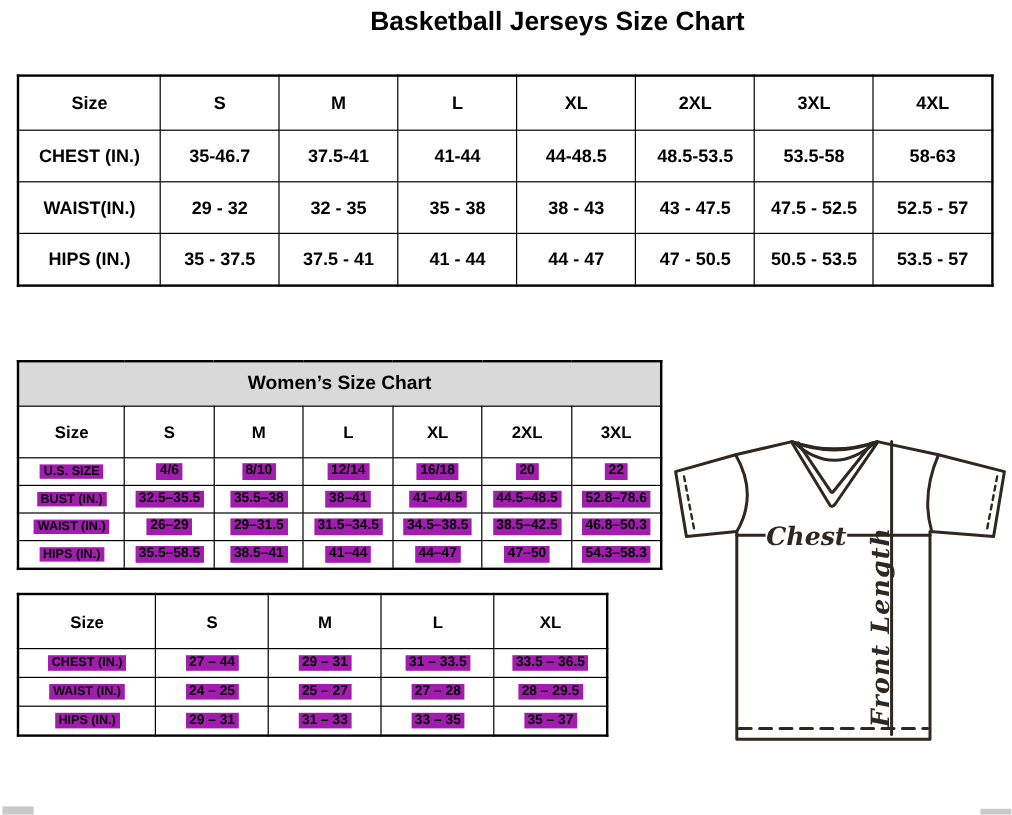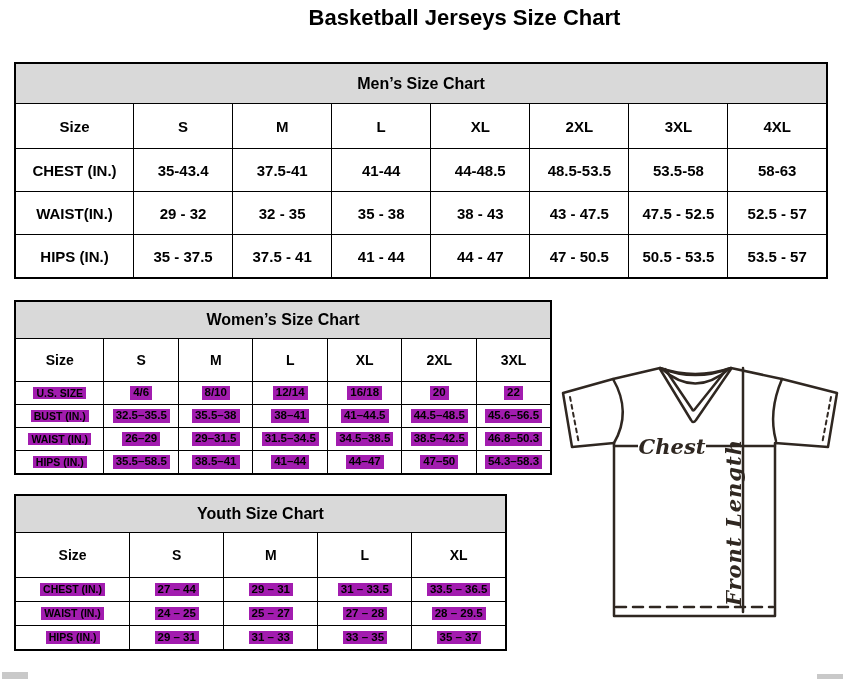--- a/index.html
+++ b/index.html
@@ -44,36 +44,33 @@
     <col style="width:14.6%">
       <col style="width:12.2%">
       <col style="width:12.2%">
       <col style="width:12.2%">
     <col style="width:12.2%">
       <col style="width:12.2%">
       <col style="width:12.2%">
       <col style="width:12.2%">
   </colgroup>
   <tbody>
-      <tr>
-    <th class="chart-title" colspan="8">Men’s Size Chart</th>
-  </tr>
   <tr class="size-row">
     <th>Size</th>
     <th>S</th>
     <th>M</th>
     <th>L</th>
     <th>XL</th>
     <th>2XL</th>
     <th>3XL</th>
     <th>4XL</th>
   </tr>
   <tr>
     <td>CHEST (IN.)</td>
-    <td>35-43.4</td>
+    <td>35-46.7</td>
     <td>37.5-41</td>
     <td>41-44</td>
     <td>44-48.5</td>
     <td>48.5-53.5</td>
     <td>53.5-58</td>
     <td>58-63</td>
   </tr>
   <tr>
     <td>WAIST(IN.)</td>
     <td>29 - 32</td>
@@ -129,21 +126,21 @@
     <td><span class="hl">20</span></td>
     <td><span class="hl">22</span></td>
   </tr>
   <tr>
     <td class="rlabel"><span class="hl">BUST (IN.)</span></td>
     <td><span class="hl">32.5–35.5</span></td>
     <td><span class="hl">35.5–38</span></td>
     <td><span class="hl">38–41</span></td>
     <td><span class="hl">41–44.5</span></td>
     <td><span class="hl">44.5–48.5</span></td>
-    <td><span class="hl">45.6–56.5</span></td>
+    <td><span class="hl">52.8–78.6</span></td>
   </tr>
   <tr>
     <td class="rlabel"><span class="hl">WAIST (IN.)</span></td>
     <td><span class="hl">26–29</span></td>
     <td><span class="hl">29–31.5</span></td>
     <td><span class="hl">31.5–34.5</span></td>
     <td><span class="hl">34.5–38.5</span></td>
     <td><span class="hl">38.5–42.5</span></td>
     <td><span class="hl">46.8–50.3</span></td>
   </tr>
@@ -161,23 +158,20 @@
 
 <table class="youth">
   <colgroup>
     <col style="width:23.4%">
       <col style="width:19.2%">
       <col style="width:19.2%">
       <col style="width:19.2%">
       <col style="width:19.2%">
   </colgroup>
   <tbody>
-      <tr>
-    <th class="chart-title" colspan="5">Youth Size Chart</th>
-  </tr>
   <tr class="size-row">
     <th>Size</th>
     <th>S</th>
     <th>M</th>
     <th>L</th>
     <th>XL</th>
   </tr>
   <tr>
     <td class="rlabel"><span class="hl">CHEST (IN.)</span></td>
     <td><span class="hl">27 – 44</span></td>

